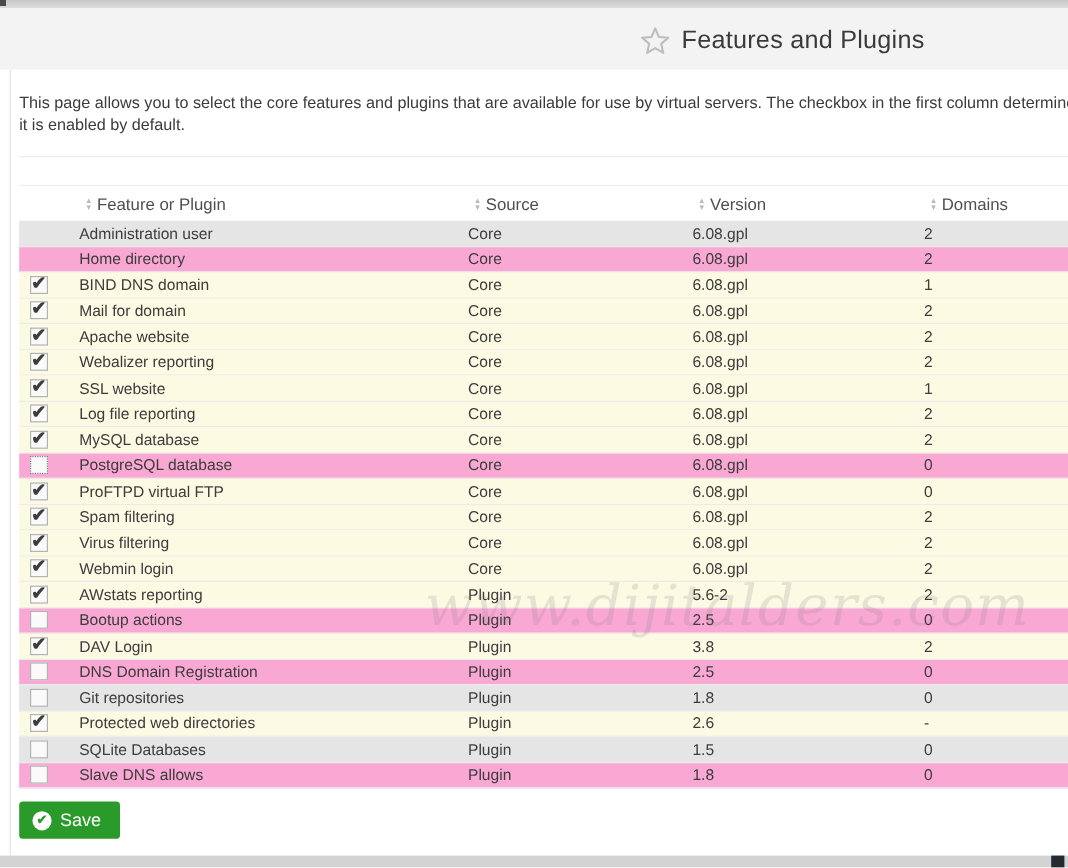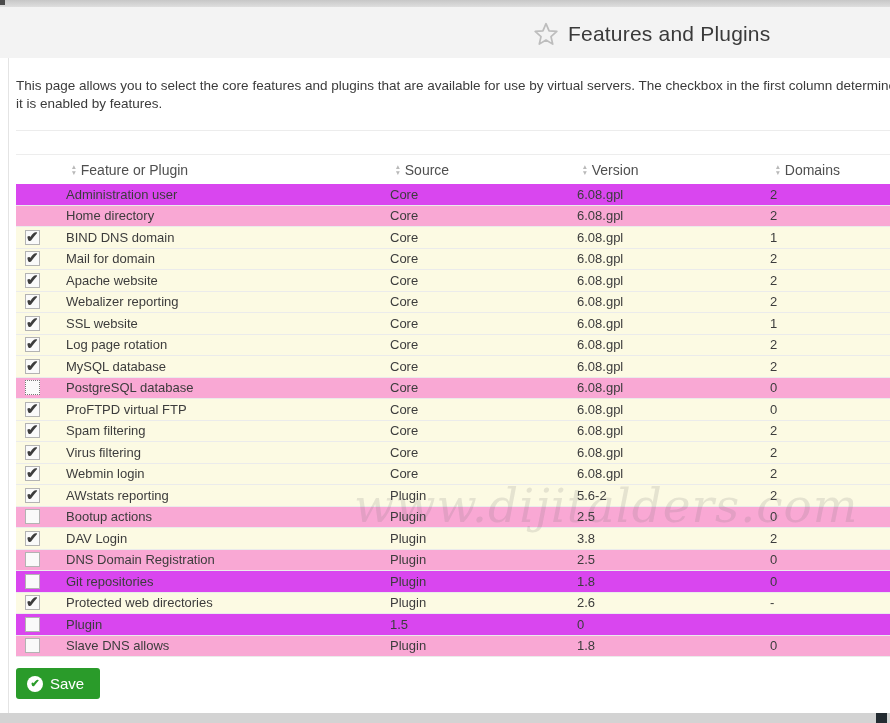--- a/index.html
+++ b/index.html
@@ -35,21 +35,21 @@
     height:30px; align-items:center; background:#fff; border-top:1px solid #ededed;
     color:#4f4f4f; font-size:14px; }
   .th { display:flex; align-items:center; gap:5px; padding-left:6px; }
   .sort-icon { display:inline-flex; flex-direction:column; line-height:5px;
     font-size:7.5px; color:#b9b9b9; gap:1px; }
   .rows {}
   .row { display:grid; grid-template-columns:50px 324px 187px 193px 120px;
     height:21.5px; align-items:center; border-bottom:1px solid #ebebeb;
     font-size:13px; color:#3c3c3c; }
   .row-even { background:#f9a8d4; }
-  .row-odd  { background:#d946ef; }
+  .row-odd  { background:#e5e5e5; }
   .row-checked { background:#fcfae3; }
   .cbcell { padding-left:9px; }
   .cb { width:15px; height:15px; border:1px solid #b3b3b3; background:#fafafa;
     font-size:15px; line-height:12px; color:#3d3d3d; font-weight:bold; }
   .cb.focus { border:1px dotted #777; }
 
   
   .save-btn { position:absolute; left:16px; top:610px; height:31px; padding:0 16px 0 11px;
     background:#2a9b2a; border:none; border-radius:3px; display:flex; align-items:center;
     gap:7px; cursor:pointer; }
@@ -81,21 +81,21 @@
         <path d="M12 2.5l2.85 6.55 7.15.6-5.4 4.7 1.6 7-6.2-3.75-6.2 3.75 1.6-7-5.4-4.7 7.15-.6z"></path>
       </svg>
     </span>
     <span class="page-title">Features and Plugins</span>
   </div>
 </div>
 
 <div class="content">
   <div class="desc">
     <div>This page allows you to select the core features and plugins that are available for use by virtual servers. The checkbox in the first column determines if it</div>
-    <div>it is enabled by features.</div>
+    <div>it is enabled by default.</div>
   </div>
 
   <div class="rule"></div>
 
   <div class="tbl">
     <div class="thead">
       <div class="th"></div>
       <div class="th">
         <span class="sort-icon">
             <span>▴</span>
@@ -182,21 +182,21 @@
           </div>
           <div>SSL website</div>
           <div>Core</div>
           <div>6.08.gpl</div>
           <div>1</div>
         </div>
         <div class="row row-checked">
           <div class="cbcell">
             <div class="cb">✔</div>
           </div>
-          <div>Log page rotation</div>
+          <div>Log file reporting</div>
           <div>Core</div>
           <div>6.08.gpl</div>
           <div>2</div>
         </div>
         <div class="row row-checked">
           <div class="cbcell">
             <div class="cb">✔</div>
           </div>
           <div>MySQL database</div>
           <div>Core</div>
@@ -299,20 +299,21 @@
           </div>
           <div>Protected web directories</div>
           <div>Plugin</div>
           <div>2.6</div>
           <div>-</div>
         </div>
         <div class="row row-odd">
           <div class="cbcell">
             <div class="cb"></div>
           </div>
+          <div>SQLite Databases</div>
           <div>Plugin</div>
           <div>1.5</div>
           <div>0</div>
         </div>
         <div class="row row-even">
           <div class="cbcell">
             <div class="cb"></div>
           </div>
           <div>Slave DNS allows</div>
           <div>Plugin</div>

